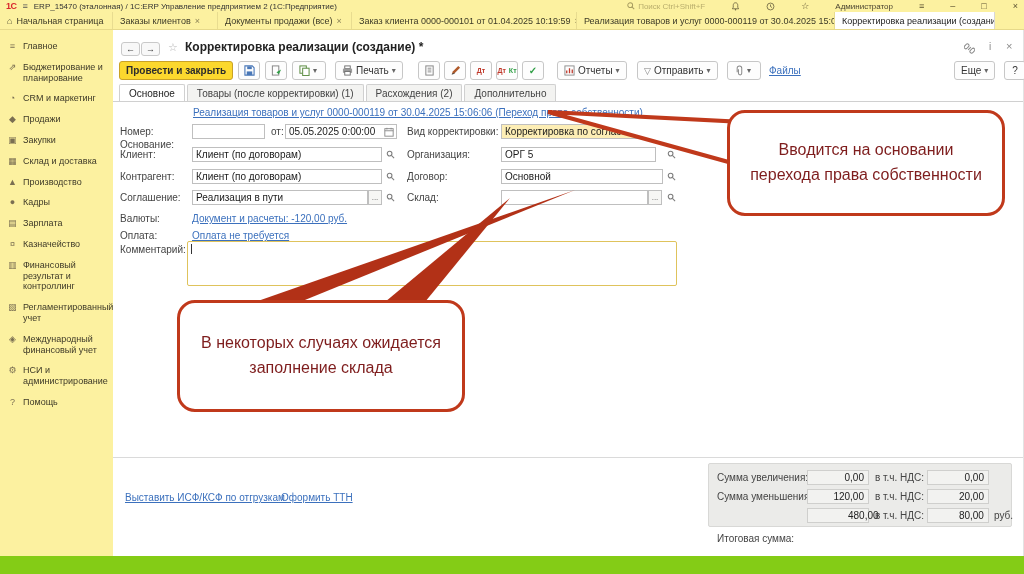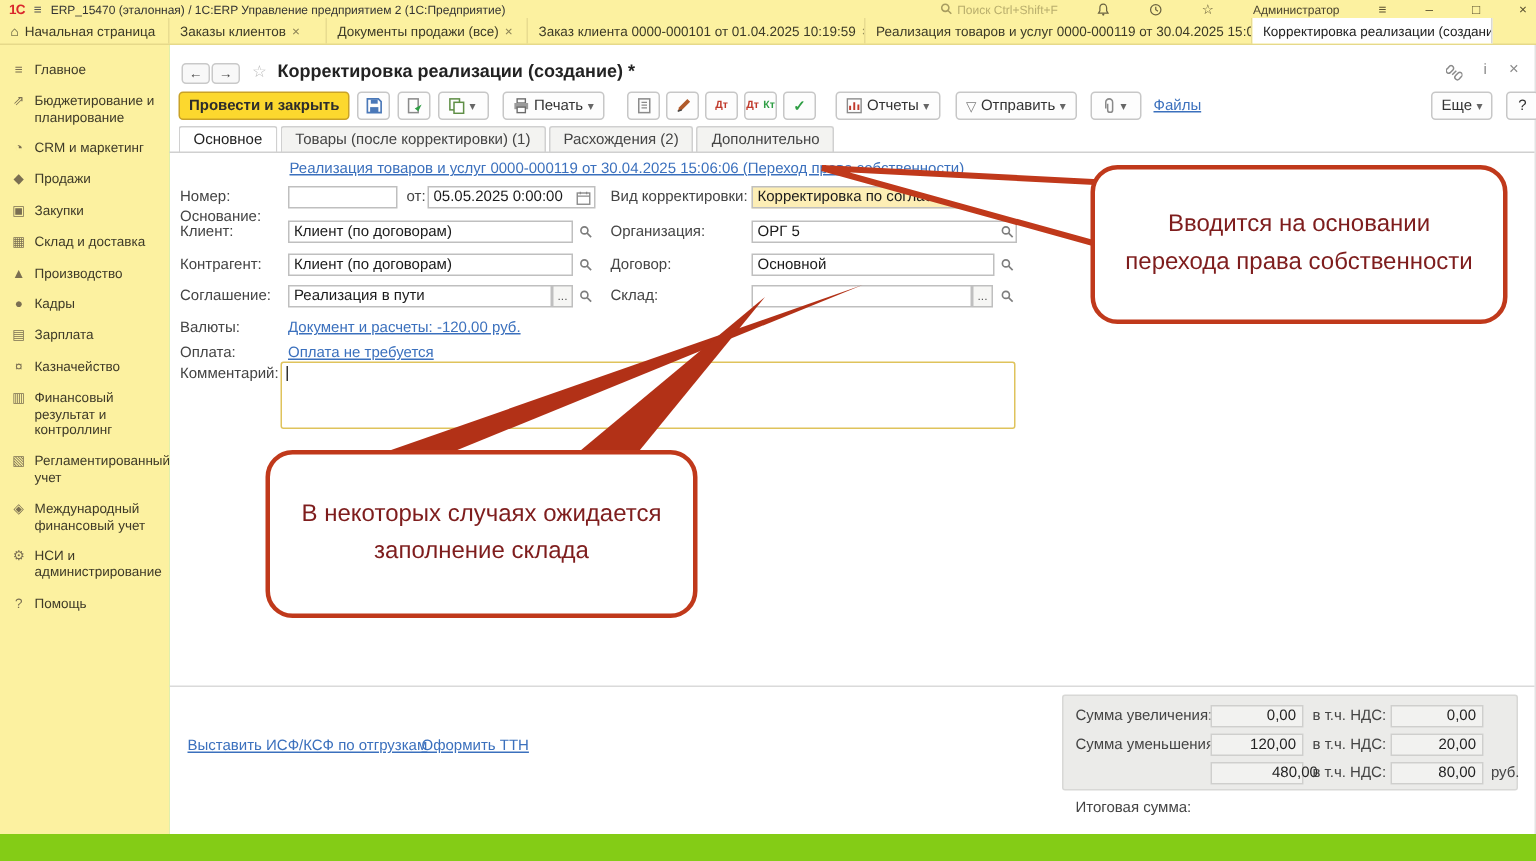--- a/index.html
+++ b/index.html
@@ -317,21 +317,21 @@
 
       <span class="abs lbl" style="left:7px; top:119px;">Клиент:</span>
       <div class="abs inp" style="left:79px; top:117px; width:190px;"><span>Клиент (по договорам)</span></div>
       <span class="abs openico" style="left:271px; top:117px;">
           <svg class="i" width="9" height="9" viewBox="0 0 10 10">
             <circle cx="4" cy="4" r="2.6" fill="none" stroke="#7d7d7d" stroke-width="1.2"></circle>
             <line x1="6" y1="6" x2="9" y2="9" stroke="#7d7d7d" stroke-width="1.2"></line>
           </svg>
         </span>
       <span class="abs lbl" style="left:294px; top:119px;">Организация:</span>
-      <div class="abs inp" style="left:388px; top:117px; width:177px;"><span>ОРГ 5</span></div>
+      <div class="abs inp" style="left:388px; top:117px; width:155px;"><span>ОРГ 5</span></div>
       <span class="abs openico" style="left:552px; top:117px;">
           <svg class="i" width="9" height="9" viewBox="0 0 10 10">
             <circle cx="4" cy="4" r="2.6" fill="none" stroke="#7d7d7d" stroke-width="1.2"></circle>
             <line x1="6" y1="6" x2="9" y2="9" stroke="#7d7d7d" stroke-width="1.2"></line>
           </svg>
         </span>
 
       <span class="abs lbl" style="left:7px; top:141px;">Контрагент:</span>
       <div class="abs inp" style="left:79px; top:139px; width:190px;"><span>Клиент (по договорам)</span></div>
       <span class="abs openico" style="left:271px; top:139px;">

